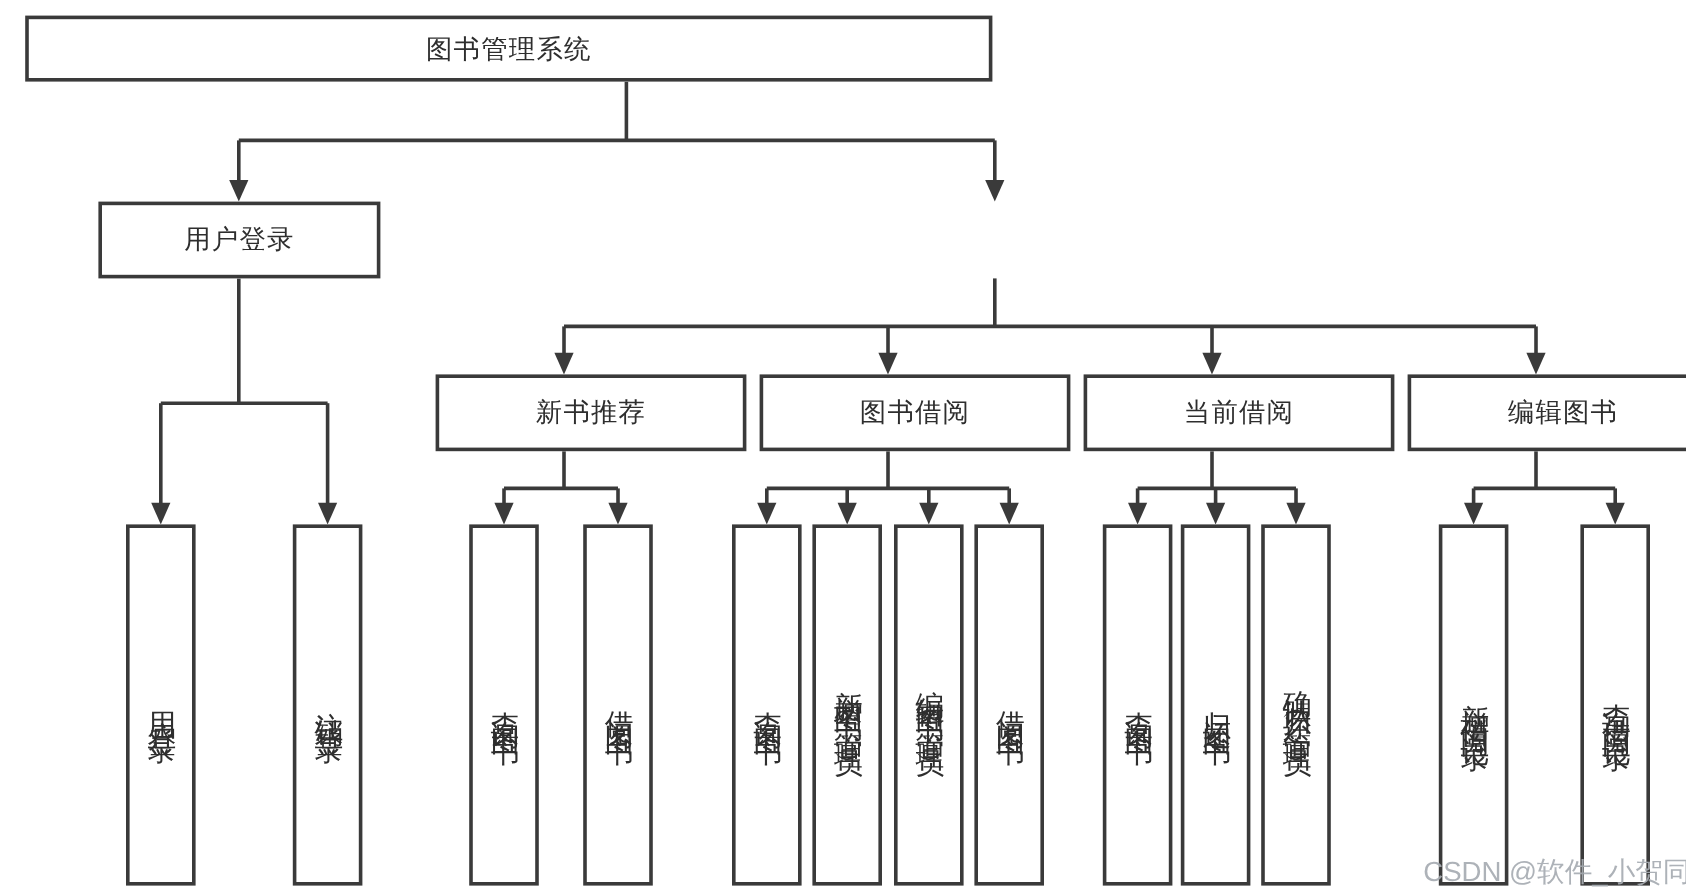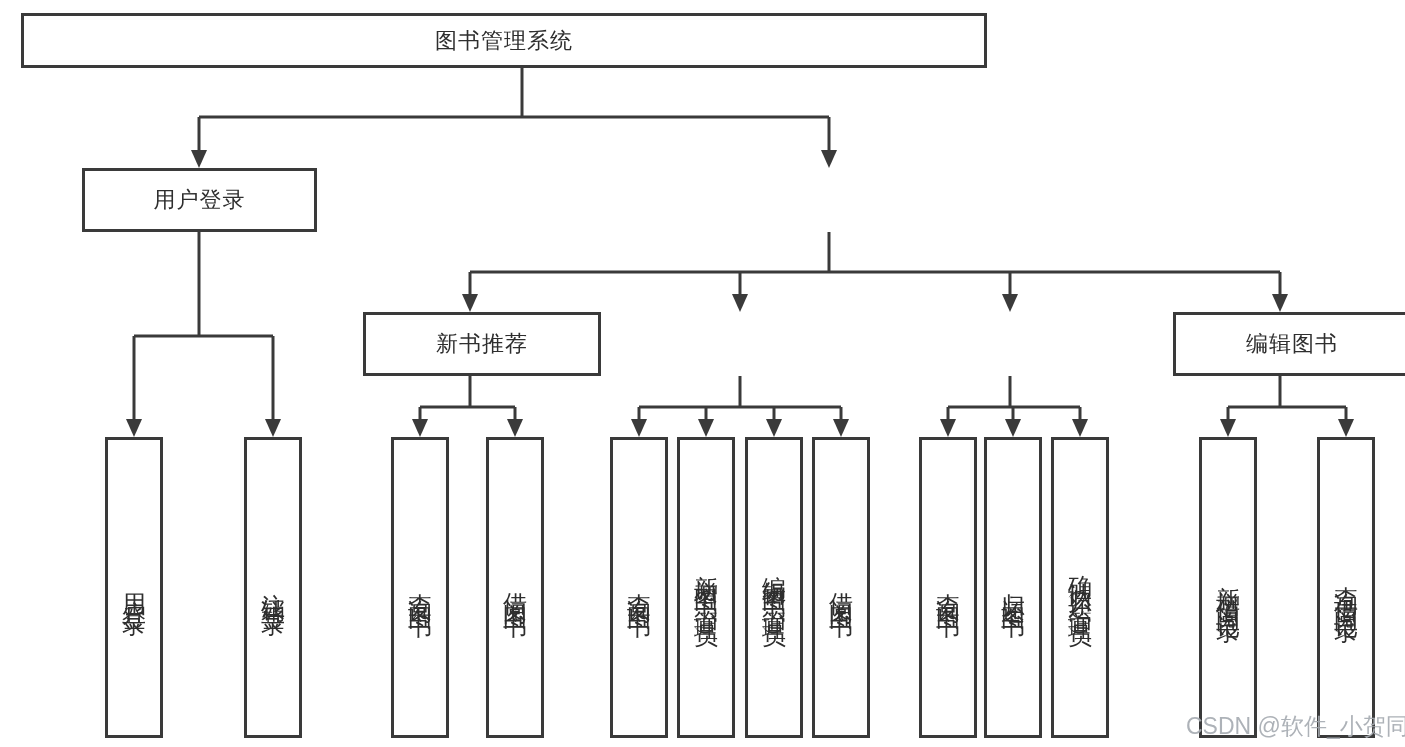--- a/index.html
+++ b/index.html
@@ -31,24 +31,24 @@
     align-items: center;
     justify-content: center;
     text-align: center;
   }
   .hbox {
     font-size: 22px;
     letter-spacing: 1px;
   }
   .root {
     left: 21px; top: 13px;
-    width: 966px; height: 55px;
+    width: 806px; height: 55px;
   }
   .lvl2 { top: 168px; width: 235px; height: 64px; }
-  .lvl3 { top: 312px; width: 238px; height: 64px; }
+  .lvl3 { top: 312px; width: 259px; height: 64px; }
   .vbox {
     top: 437px;
     width: 58px; height: 301px;
     writing-mode: vertical-rl;
     font-size: 24px;
     letter-spacing: 7px;
     line-height: 1;
   }
   .watermark {
     position: absolute;
@@ -132,20 +132,22 @@
       <polygon points="1220,419 1236,419 1228,437"></polygon>
       <polygon points="1338,419 1354,419 1346,437"></polygon>
     </g>
   </svg>
 
   <div class="node root hbox">图书管理系统</div>
 
   <div class="node lvl2 hbox" style="left:82px">用户登录</div>
 
   <div class="node lvl3 hbox" style="left:363px">新书推荐</div>
+  <div class="node lvl3 hbox" style="left:633px">图书借阅</div>
+  <div class="node lvl3 hbox" style="left:903px">当前借阅</div>
   <div class="node lvl3 hbox" style="left:1173px">编辑图书</div>
 
   <div class="node vbox" style="left:105px">用户登录</div>
   <div class="node vbox" style="left:244px">注销登录</div>
   <div class="node vbox" style="left:391px">查询图书</div>
   <div class="node vbox" style="left:486px">借阅图书</div>
   <div class="node vbox" style="left:610px">查询图书</div>
   <div class="node vbox" style="left:677px">新增图书（管理员）</div>
   <div class="node vbox" style="left:745px">编辑图书（管理员）</div>
   <div class="node vbox" style="left:812px">借阅图书</div>

